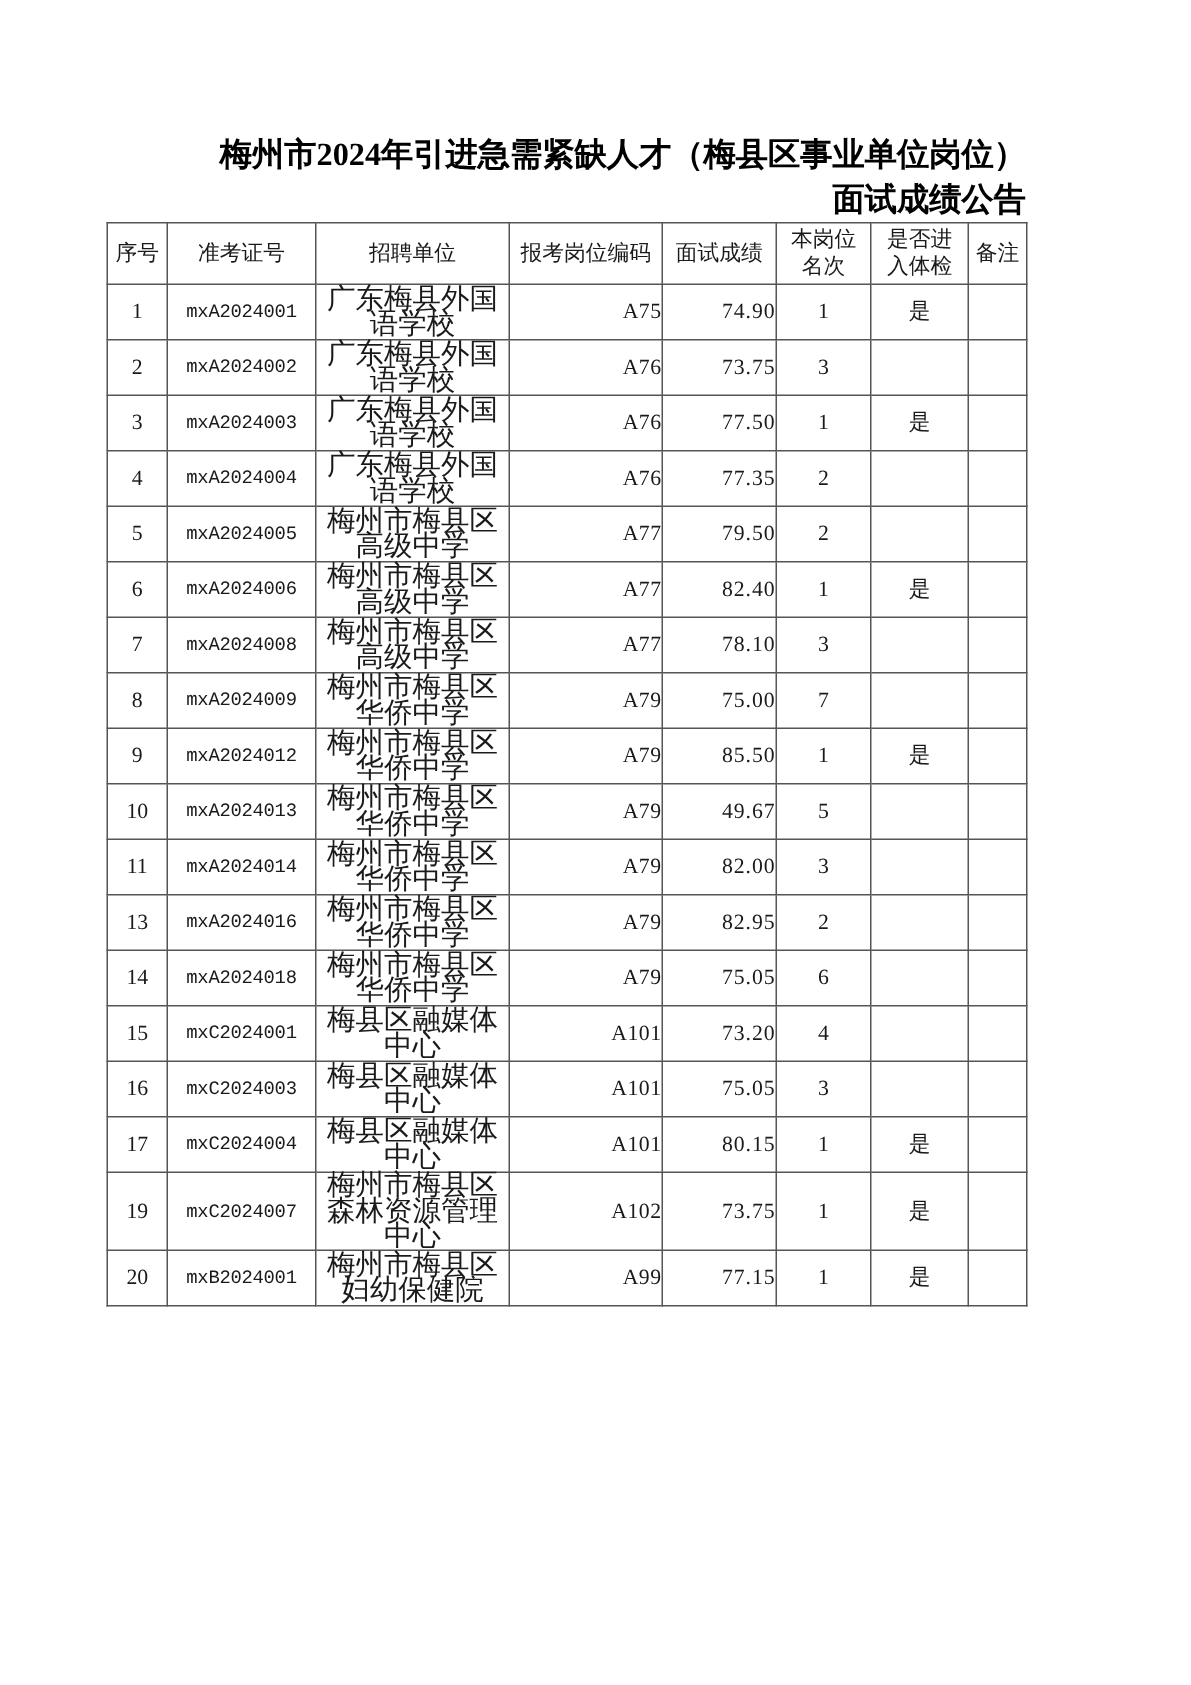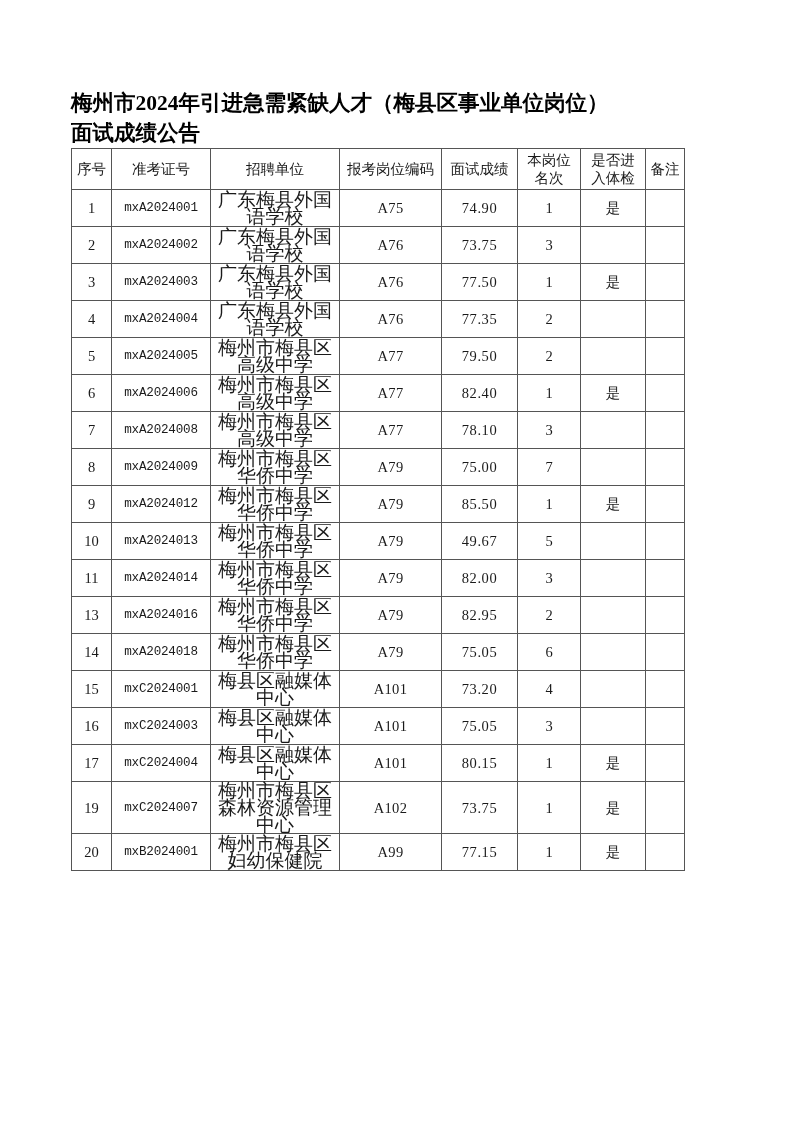--- a/index.html
+++ b/index.html
@@ -22,21 +22,21 @@
     height: 1123px;
     box-sizing: border-box;
   }
 
   
   .title-block {
     position: absolute;
     left: 71px;
     top: 88px;
     width: 613px;
-    text-align: left;
+    text-align: right;
   }
   .title-line {
     font-family: "Liberation Serif", "DejaVu Serif", serif;
     font-weight: bold;
     font-size: 21.5px;
     line-height: 30px;
     letter-spacing: 0px;
     white-space: nowrap;
   }
   .title-line.second {
@@ -104,20 +104,21 @@
   }
   tbody td.cell-org {
     font-size: 19px;
     line-height: 17px;
     padding: 0 1px;
   }
   tbody td.cell-code,
   tbody td.cell-score {
     font-size: 14.5px;
     letter-spacing: 0.3px;
+    text-align: right;
   }
   tbody td.cell-score .sc {
     letter-spacing: 0.6px;
   }
   tbody td.cell-seq,
   tbody td.cell-rank {
     font-size: 14.5px;
   }
   tbody td.cell-pass {
     font-size: 14.5px;

